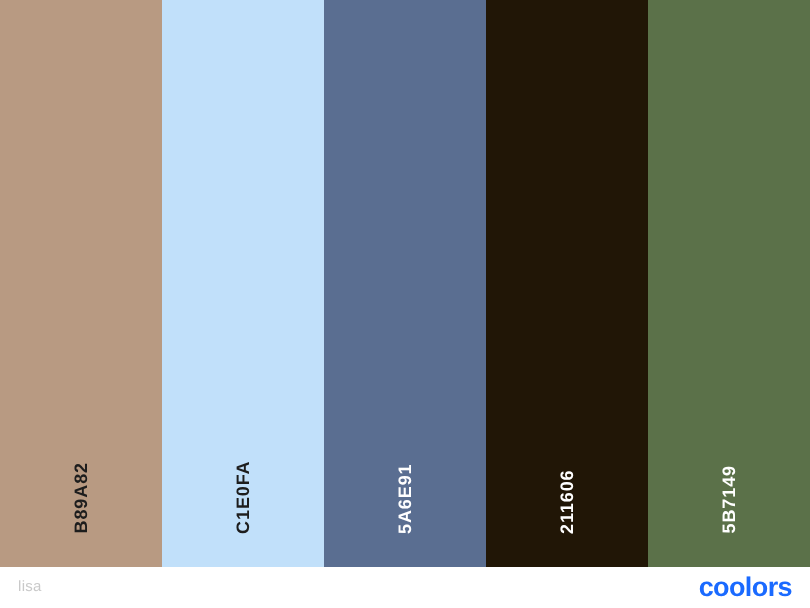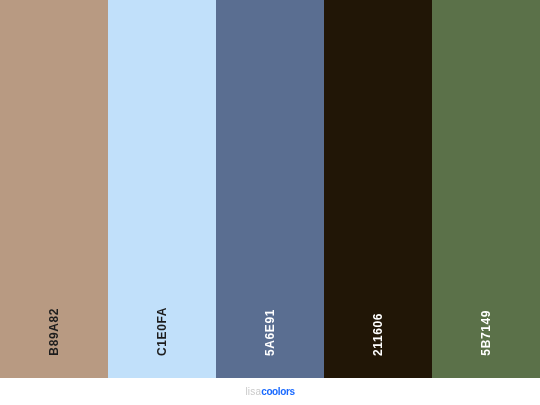--- a/index.html
+++ b/index.html
@@ -50,31 +50,31 @@
   }
   .label-light {
     color: #ffffff;
   }
   .footer-bar {
     flex: 1 1 auto;
     width: 540px;
     background: #ffffff;
     display: flex;
     align-items: center;
-    justify-content: center;
+    justify-content: space-between;
     padding: 0 12px;
     box-sizing: border-box;
   }
   .footer-user {
     font-size: 10px;
     color: #c9c9c9;
     letter-spacing: 0.2px;
   }
   .footer-brand {
-    font-size: 10px;
+    font-size: 18px;
     font-weight: bold;
     color: #1a6aff;
     letter-spacing: -0.4px;
   }
 </style>
 </head>
 <body>
 
 <div class="palette-page">
 

